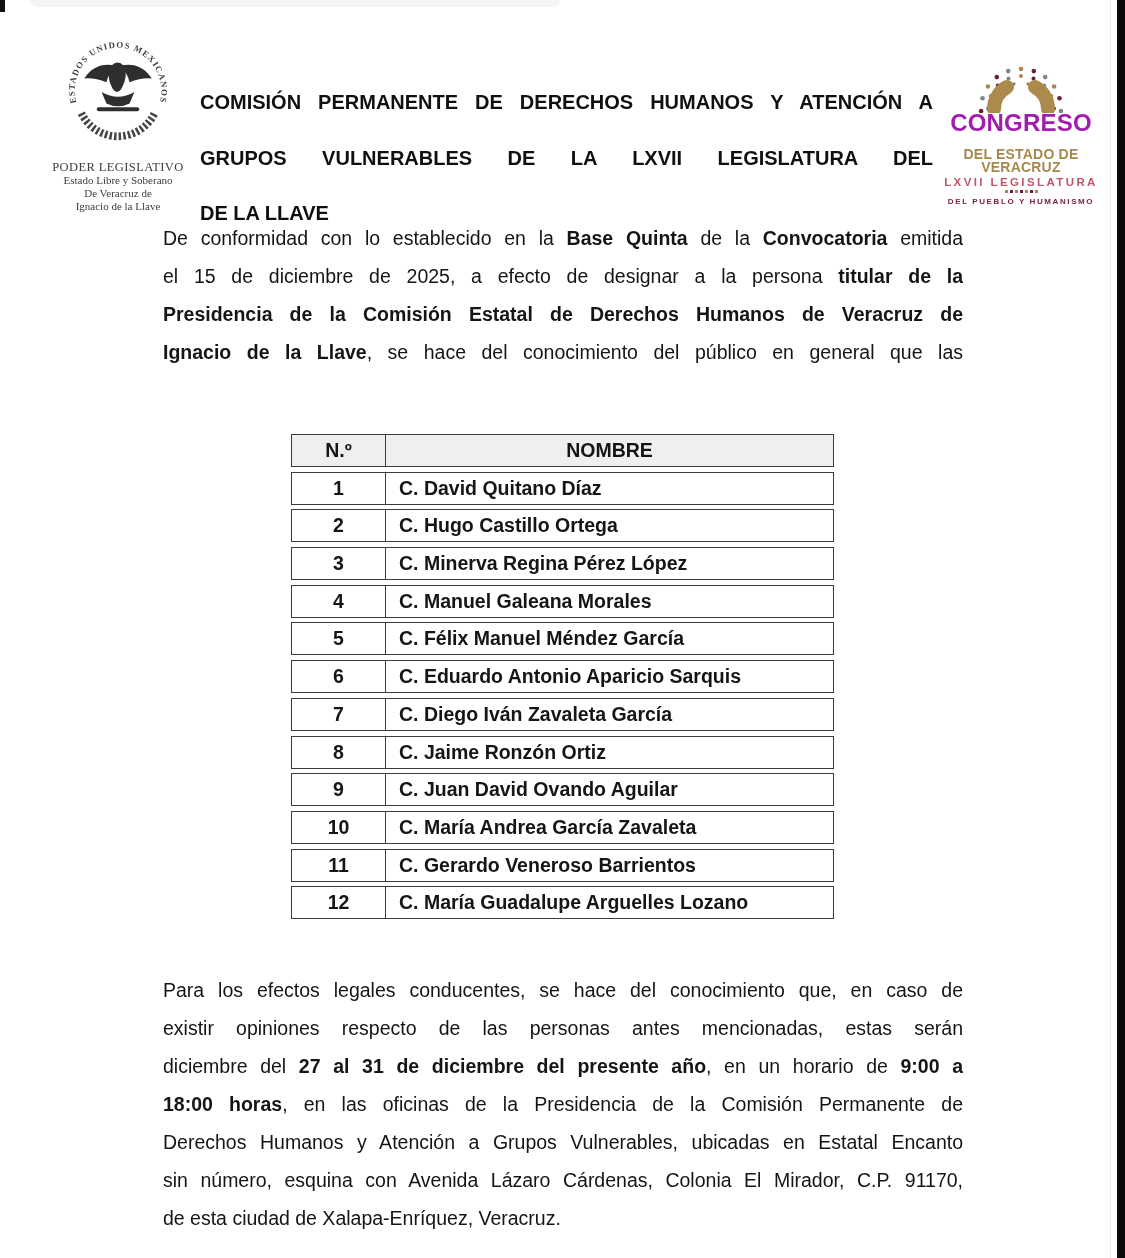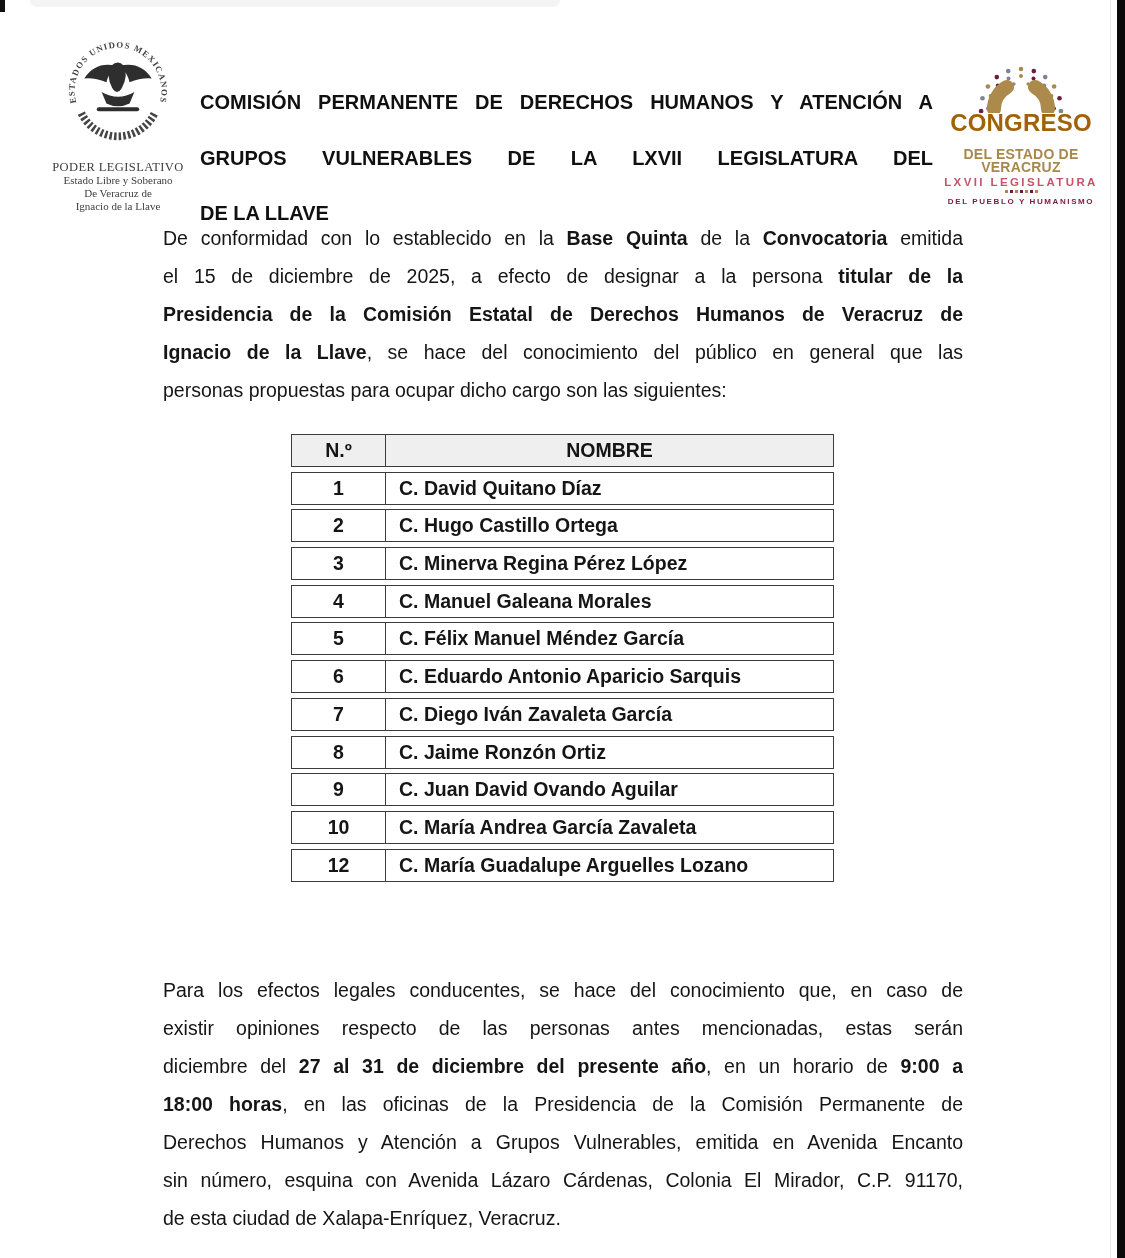--- a/index.html
+++ b/index.html
@@ -123,33 +123,32 @@
         <circle cx="30.7" cy="38.5" r="1.7" fill="#6b1d3b"></circle>
         <circle cx="42.9" cy="31.0" r="1.7" fill="#7c8496"></circle>
         <circle cx="57.1" cy="31.0" r="1.7" fill="#a8894d"></circle>
         <circle cx="69.3" cy="38.5" r="1.7" fill="#6b1d3b"></circle>
         <circle cx="75.6" cy="51.4" r="1.7" fill="#7c8496"></circle>
         <circle cx="74.2" cy="65.6" r="1.7" fill="#a8894d"></circle>
       </g>
     <path d="M 23,56 A 25,25 0 0 1 36,34" fill="none" stroke="#ab8a4c" stroke-width="14" stroke-linecap="round"></path>
     <path d="M 77,56 A 25,25 0 0 0 64,34" fill="none" stroke="#ab8a4c" stroke-width="14" stroke-linecap="round"></path>
   </svg>
-  <div class="name" style="color: #a16207;">CONGRESO</div>
+  <div class="name" style="color: #a21caf;">CONGRESO</div>
   <div class="sub" style="color: rgb(168, 137, 77);">DEL ESTADO DE VERACRUZ</div>
   <div class="leg" style="color: rgb(192, 86, 104);">LXVII LEGISLATURA</div>
   <div class="minidots" id="minidots"><i style="background: rgb(168, 137, 77);"></i><i style="background: rgb(107, 29, 59);"></i><i style="background: rgb(168, 137, 77);"></i><i style="background: rgb(107, 29, 59);"></i><i style="background: rgb(168, 137, 77);"></i><i style="background: rgb(107, 29, 59);"></i><i style="background: rgb(168, 137, 77);"></i></div>
   <div class="motto" style="color: rgb(122, 33, 68);">DEL PUEBLO Y HUMANISMO</div>
 </div>
 
 <div class="para" id="intro">
     <div class="jline"><span>De conformidad con lo establecido en la </span><b>Base Quinta</b><span> de la </span><b>Convocatoria</b><span> emitida</span></div>
     <div class="jline"><span>el 15 de diciembre de 2025, a efecto de designar a la persona </span><b>titular de la</b></div>
     <div class="jline"><b>Presidencia de la Comisión Estatal de Derechos Humanos de Veracruz de</b></div>
     <div class="jline"><b>Ignacio de la Llave</b><span>, se hace del conocimiento del público en general que las</span></div>
-    <div class="jline last"><span>personas propuestas para ocupar dicho cargo son las siguientes:</span></div>
   </div>
 
 <div class="names-table">
   <div class="trow header">
     <div class="cell num">N.º</div>
     <div class="cell name">NOMBRE</div>
   </div>
   <div id="table-rows">
       <div class="trow">
         <div class="cell num">1</div>
@@ -183,29 +182,33 @@
         <div class="cell num">8</div>
         <div class="cell name">C. Jaime Ronzón Ortiz</div>
       </div>
       <div class="trow">
         <div class="cell num">9</div>
         <div class="cell name">C. Juan David Ovando Aguilar</div>
       </div>
       <div class="trow">
         <div class="cell num">10</div>
         <div class="cell name">C.  María Andrea García Zavaleta</div>
+      </div>
+      <div class="trow">
+        <div class="cell num">11</div>
+        <div class="cell name">C. Gerardo Veneroso Barrientos</div>
       </div>
       <div class="trow">
         <div class="cell num">12</div>
         <div class="cell name">C. María Guadalupe Arguelles Lozano</div>
       </div>
     </div>
 </div>
 
 <div class="para" id="closing">
     <div class="jline"><span>Para los efectos legales conducentes, se hace del conocimiento que, en caso de</span></div>
     <div class="jline"><span>existir opiniones respecto de las personas antes mencionadas, estas serán</span></div>
     <div class="jline"><span>diciembre del </span><b>27 al 31 de diciembre del presente año</b><span>, en un horario de </span><b>9:00 a</b></div>
     <div class="jline"><b>18:00 horas</b><span>, en las oficinas de la Presidencia de la Comisión Permanente de</span></div>
-    <div class="jline"><span>Derechos Humanos y Atención a Grupos Vulnerables, emitida en Avenida Encanto</span></div>
+    <div class="jline"><span>Derechos Humanos y Atención a Grupos Vulnerables, ubicadas en Estatal Encanto</span></div>
     <div class="jline"><span>sin número, esquina con Avenida Lázaro Cárdenas, Colonia El Mirador, C.P. 91170,</span></div>
     <div class="jline last"><span>de esta ciudad de Xalapa-Enríquez, Veracruz.</span></div>
   </div>
 
 </body></html>

